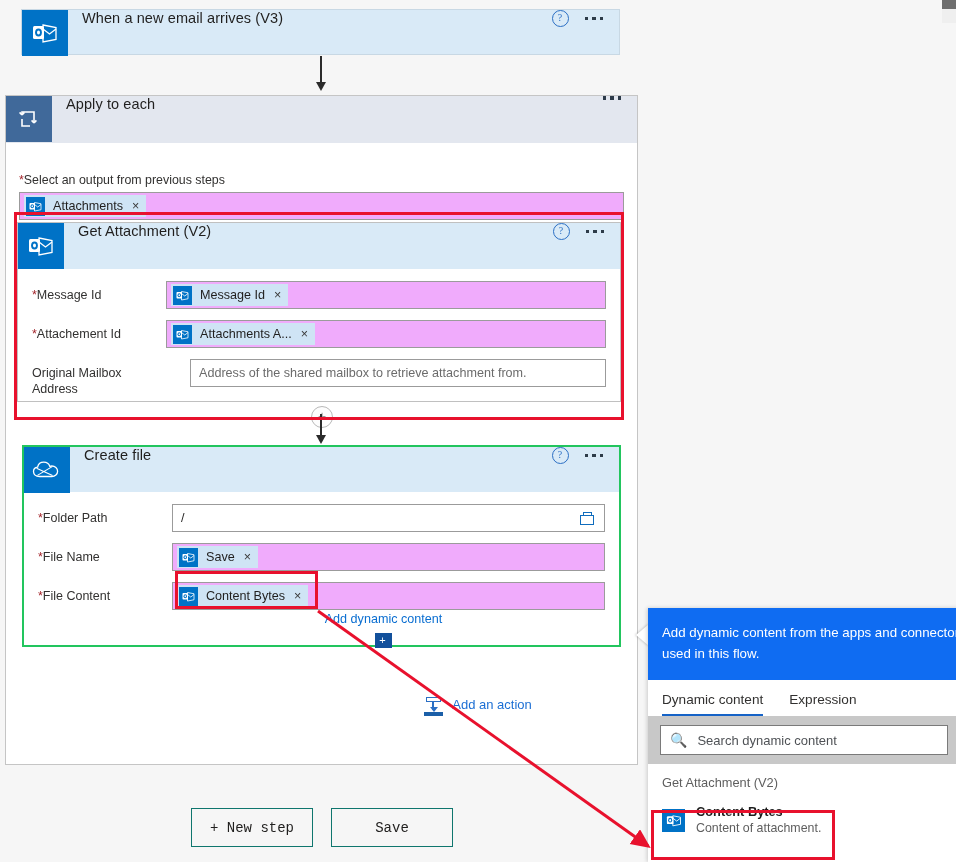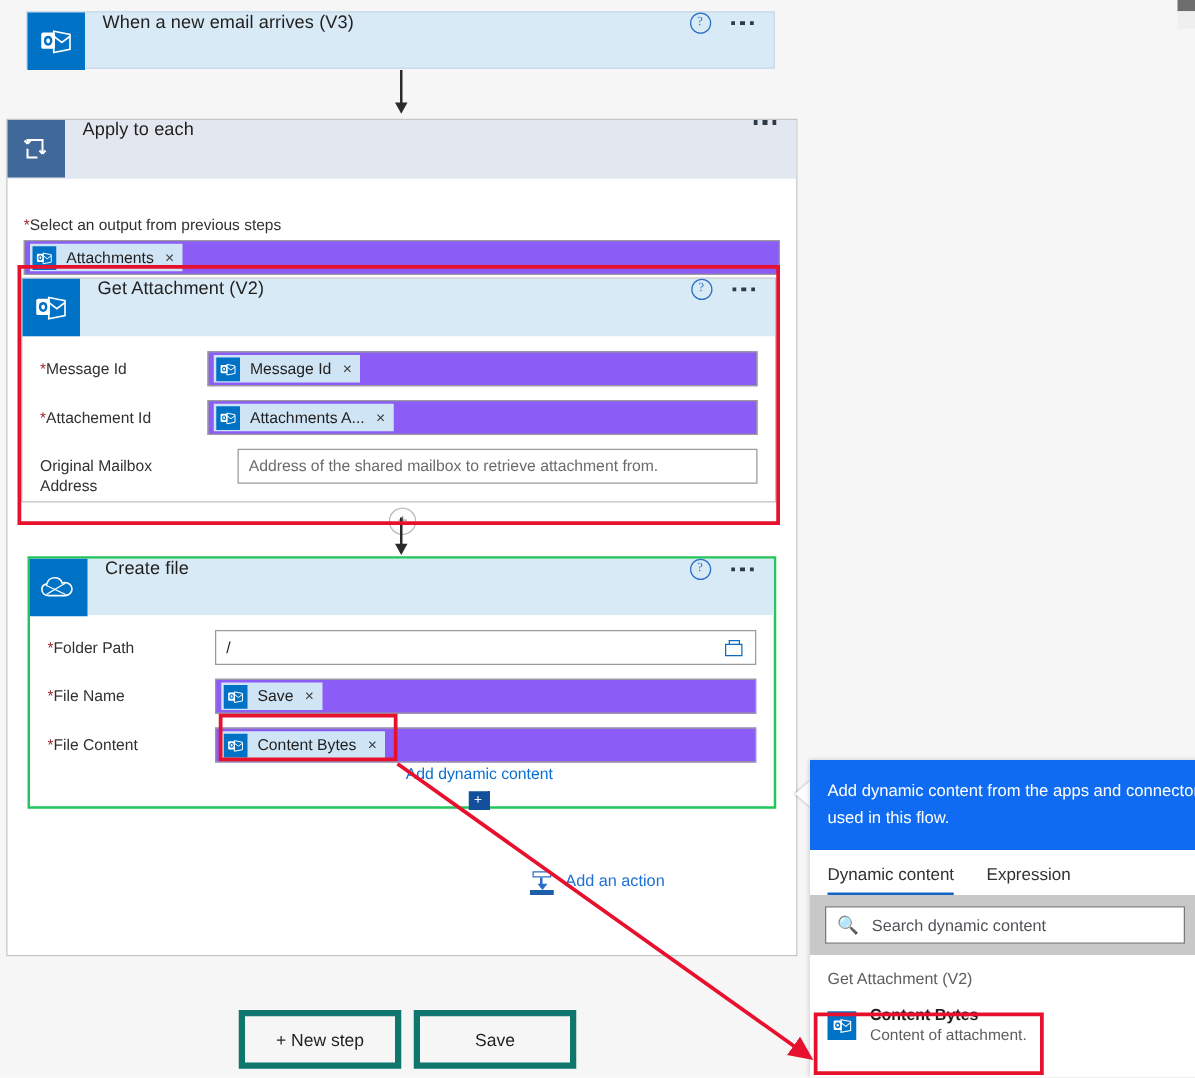--- a/index.html
+++ b/index.html
@@ -87,21 +87,21 @@
   .field-label-top {
     font-size: 12.4px;
     color: #323130;
     margin-bottom: 5px;
     margin-top: 14px;
   }
   .req-star { color: #a4262c; font-size: 12.4px; }
 
   .token-input {
     border: 1px solid #9b9b9b;
-    background: #8b5cf6;
+    background: #f0abfc;
     height: 28px;
     display: flex;
     align-items: center;
     padding: 0 4px;
     box-sizing: border-box;
   }
 
   
   .token {
     display: inline-flex;
@@ -203,26 +203,26 @@
   .aa-icon .arrh { position: absolute; left: 5.3px; top: 10px; width: 0; height: 0; border-left: 4px solid transparent; border-right: 4px solid transparent; border-top: 5px solid #2b6fc4; }
 
   
   #footer {
     position: absolute; left: 0; top: 766px; width: 956px; height: 96px;
     background: #f6f6f6;
   }
   .btn {
     position: absolute;
     background: #f6f6f6;
-    border: 5px solid #0f766e;
+    border: 1px solid #0f766e;
     height: 37px;
     font-size: 14px;
     color: #201f1e;
     display: flex; align-items: center; justify-content: center;
-    font-family: Liberation Sans, sans-serif;
+    font-family: Liberation Mono, monospace;
     cursor: pointer;
   }
   #new-step-btn { left: 191px; top: 808px; width: 120px; }
   #save-btn { left: 331px; top: 808px; width: 120px; }
 
   
   #dc-panel {
     position: absolute; left: 648px; top: 608px; width: 312px; height: 254px;
     background: #fff;
     box-shadow: -1px 0 4px rgba(0,0,0,.18);

